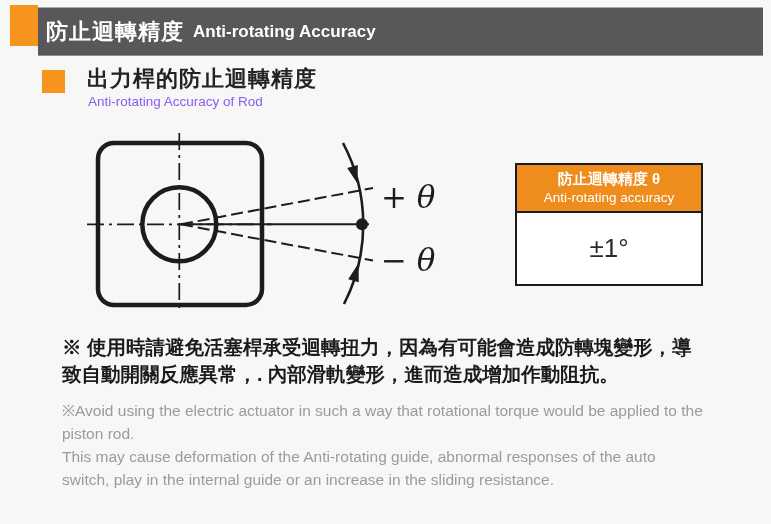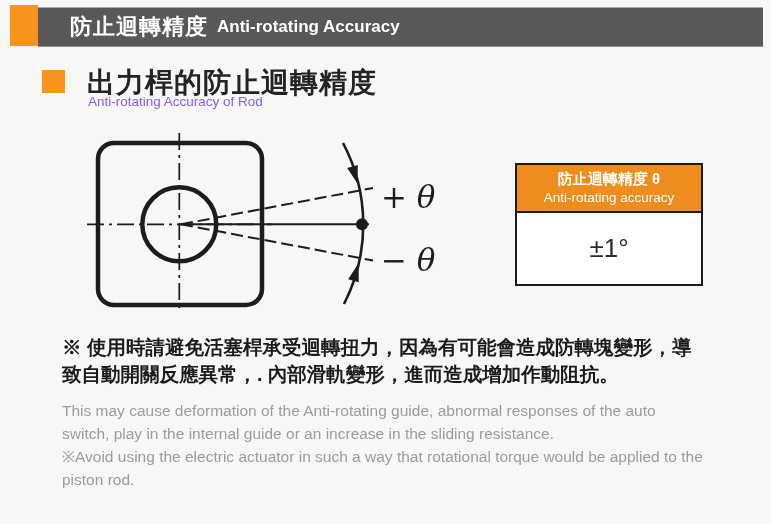--- a/index.html
+++ b/index.html
@@ -8,41 +8,41 @@
     font-family:"Liberation Sans", sans-serif;
     background:#f7f7f5;
     position:relative;
     overflow:hidden;
     color:#1c1c1c;
   }
   .page { position:absolute; left:0; top:0; width:771px; height:524px; }
 
   
   .top-bar {
-    position:absolute; left:38px; top:7px; width:725px; height:40px;
+    position:absolute; left:38px; top:7px; width:725px; height:49px;
     background:#595759;
     border-top:1px solid #a8a7aa;
     border-bottom:1px solid #8f8e91;
-    display:flex; align-items:center; padding-left:32px;
+    display:flex; align-items:center; padding-left:8px;
   }
   .top-accent {
     position:absolute; left:10px; top:5px; width:28px; height:41px;
     background:#F7941D;
   }
   .top-title-zh { color:#fff; font-weight:bold; font-size:22px; letter-spacing:1px; }
   .top-title-en { color:#fff; font-weight:bold; font-size:17px; margin-left:9px; }
 
   
   .heading-bullet {
     position:absolute; left:42px; top:70px; width:23px; height:23px;
     background:#F7941D;
   }
   .section-title-zh {
     position:absolute; left:87px; top:64px;
-    font-size:28px; font-weight:bold; color:#232323; letter-spacing:1px;
+    font-size:22px; font-weight:bold; color:#232323; letter-spacing:1px;
   }
   .section-title-en {
     position:absolute; left:88px; top:94px;
     font-size:13.5px; color:#8b5cf6;
   }
 
   
   .diagram { position:absolute; left:80px; top:128px; width:380px; height:190px; }
   .diagram .theta-label {
     font-family:"DejaVu Serif", serif;
@@ -128,17 +128,17 @@
   <div class="spec-table">
     <div class="spec-table-header">
       <span class="zh">防止迴轉精度 θ</span>
       <span class="en">Anti-rotating accuracy</span>
     </div>
     <div class="spec-table-value">±1°</div>
   </div>
 
   <div class="note-zh">※ 使用時請避免活塞桿承受迴轉扭力，因為有可能會造成防轉塊變形，導致自動開關反應異常，. 內部滑軌變形，進而造成增加作動阻抗。</div>
   <div class="note-en">
+    <p>※Avoid using the electric actuator in such a way that rotational torque would be applied to the piston rod.</p>
     <p>This may cause deformation of the Anti-rotating guide, abnormal responses of the auto switch, play in the internal guide or an increase in the sliding resistance.</p>
-    <p>※Avoid using the electric actuator in such a way that rotational torque would be applied to the piston rod.</p>
   </div>
 
 </div>
 
 </body></html>

